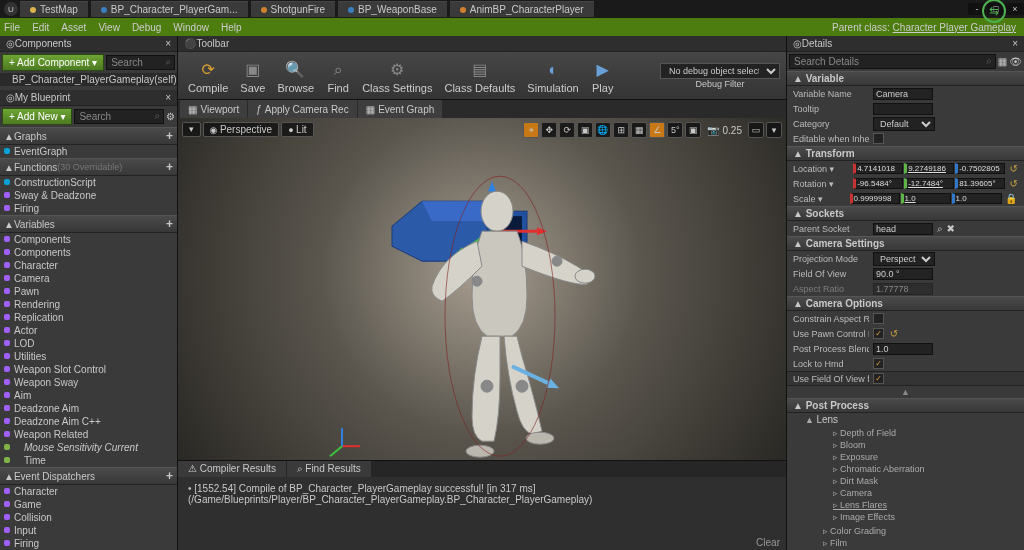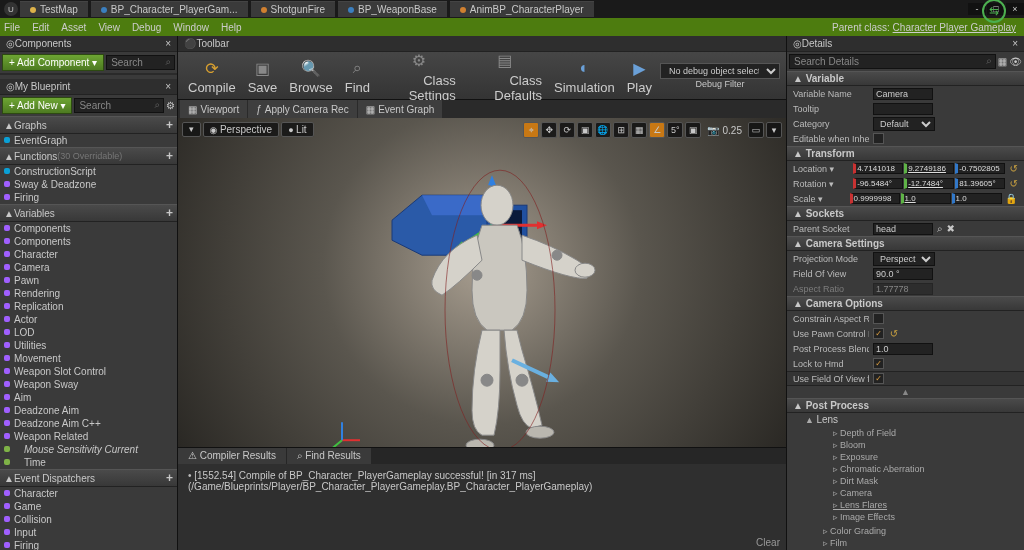--- a/index.html
+++ b/index.html
@@ -27,32 +27,32 @@
 .cat-head { background:linear-gradient(#4a4a4a,#383838); padding:1px 4px; display:flex; align-items:center; border-top:1px solid #555; border-bottom:1px solid #222;}
 .cat-head .plus { margin-left:auto; font-size:12px; font-weight:bold; cursor:pointer;}
 .varlist { font-size:10px; }
 .varlist div { padding:1px 4px 1px 14px; cursor:pointer; position:relative;}
 .varlist div::before { content:""; width:6px; height:6px; border-radius:2px; position:absolute; left:4px; top:3px; }
 .pill-obj::before{ background:#0aa0d6; } .pill-name::before{ background:#a05fff;} .pill-float::before{background:#7fb347;}
 .center { flex:1; display:flex; flex-direction:column; background:#262626; }
 .toolbar { height:48px; background:linear-gradient(#464646,#343434); display:flex; align-items:center; padding:2px 6px; gap:4px; border-bottom:1px solid #111;}
 .toolbtn { display:flex; flex-direction:column; align-items:center; padding:2px 4px; cursor:pointer; }
 .toolbtn .ico { width:24px; height:24px; display:flex; align-items:center; justify-content:center; font-size:16px;}
-.toolbtn span { font-size:13px; color:#ccc;text-align:right; }
+.toolbtn span { font-size:11px; color:#ccc; }
 .toolbar .debugsel { margin-left:auto; display:flex; flex-direction:column; align-items:center;}
 .toolbar .debugsel select { background:#222; border:1px solid #555; color:#ccc; font-size:9px; padding:1px 4px; width:120px;}
 .tabs2 { height:18px; background:#2a2a2a; display:flex; padding-left:2px; gap:1px;}
 .tabs2 .t { padding:2px 8px; background:#3e3e3e; font-size:10px; cursor:pointer; display:flex; align-items:center; gap:3px;}
 .viewport { flex:1; position:relative; background:radial-gradient(circle at 50% 45%, #a89e90 0%, #5a564e 45%, #2a2824 100%); overflow:hidden;}
 .vp-tl { position:absolute; top:4px; left:4px; display:flex; gap:2px;}
 .vp-tl .vb { background:rgba(20,20,20,.85); border:1px solid #555; padding:1px 6px; font-size:9px; cursor:pointer; border-radius:2px;}
 .vp-tr { position:absolute; top:4px; right:4px; display:flex; gap:2px; align-items:center;}
 .vp-tr .sq { width:16px; height:16px; background:rgba(20,20,20,.9); border:1px solid #555; cursor:pointer; display:flex; align-items:center; justify-content:center; font-size:9px; border-radius:2px;}
 .vp-tr .sq.on { background:#c87814; }
-.compiler { height:103px; background:#2f2f2f; border-top:1px solid #111; display:flex; flex-direction:column;}
+.compiler { height:90px; background:#2f2f2f; border-top:1px solid #111; display:flex; flex-direction:column;}
 .compiler .ctabs { display:flex; gap:1px; background:#262626;}
 .compiler .ctabs .ct { padding:2px 10px; background:#3a3a3a; font-size:10px; cursor:pointer;}
 .compiler .msg { padding:6px 10px; color:#bbb; font-size:10px;}
 .compiler .clr { margin-top:auto; text-align:right; padding:2px 6px; color:#999; cursor:pointer;}
 .right-p { width:238px; background:#3a3a3a; border-left:1px solid #111; display:flex; flex-direction:column; overflow:hidden;}
 .dcat { background:linear-gradient(#4a4a4a,#383838); padding:1px 6px; font-size:10px; font-weight:bold; border-top:1px solid #555; border-bottom:1px solid #222;}
 .drow { display:flex; padding:1px 6px; align-items:center; gap:4px; min-height:15px;}
 .drow label { width:76px; font-size:9px; color:#bbb; white-space:nowrap; overflow:hidden;}
 .drow input[type=text]{ background:#222; border:1px solid #111; color:#ccc; font-size:9px; padding:0 2px; width:60px; }
 .drow select{ background:#222; border:1px solid #111; color:#ccc; font-size:9px; padding:0 2px; width:62px;}
@@ -138,21 +138,20 @@
         <div class="pill-name">Components</div>
         <div class="pill-name">Components</div>
         <div class="pill-name">Character</div>
         <div class="pill-name">Camera</div>
         <div class="pill-name">Pawn</div>
         <div class="pill-name">Rendering</div>
         <div class="pill-name">Replication</div>
         <div class="pill-name">Actor</div>
         <div class="pill-name">LOD</div>
         <div class="pill-name">Utilities</div>
-        <div class="pill-name">Movement</div>
         <div class="pill-name">Weapon Slot Control</div>
         <div class="pill-name">Weapon Sway</div>
         <div class="pill-name">Aim</div>
         <div class="pill-name">Deadzone Aim</div>
         <div class="pill-name">Deadzone Aim C++</div>
         <div class="pill-name">Weapon Related</div>
         <div class="pill-float" style="padding-left: 24px; font-style: italic;">Mouse Sensitivity Current</div>
         <div class="pill-float" style="padding-left: 24px;">Time</div>
       </div>
     <div class="cat-head">▲<span>Event Dispatchers</span><span class="plus">+</span></div>

